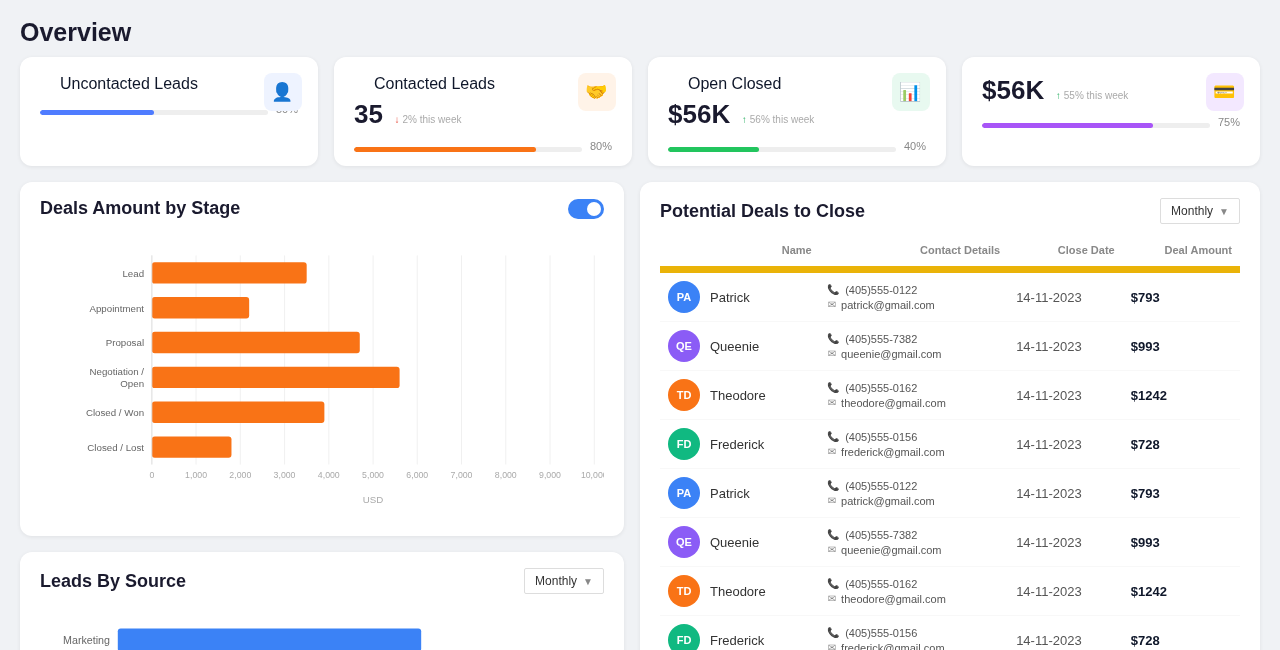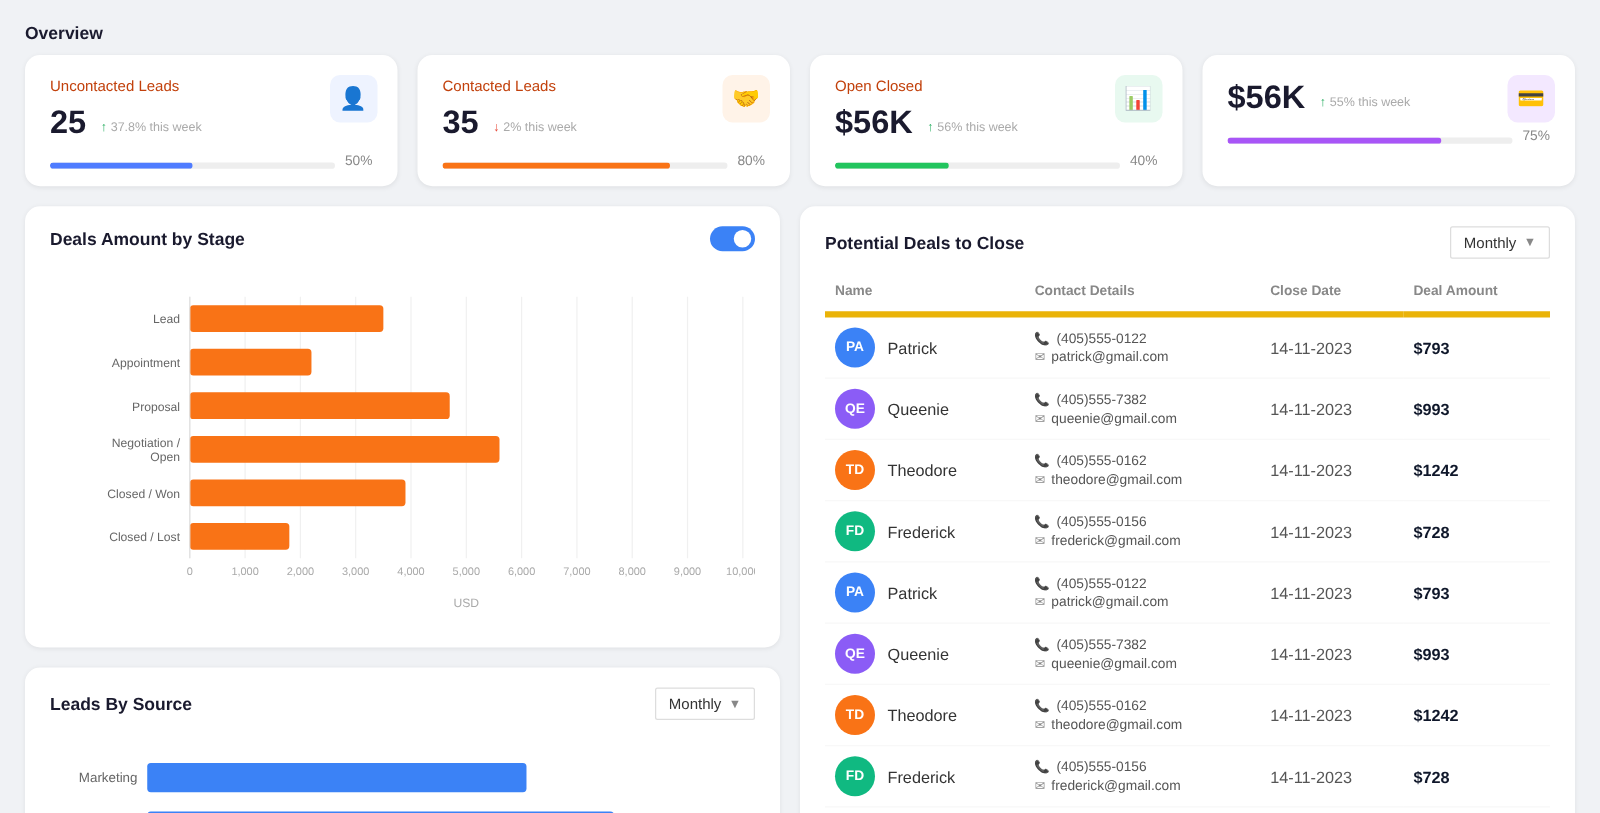--- a/index.html
+++ b/index.html
@@ -8,45 +8,46 @@
       background: #f0f2f5;
       color: #333;
       font-size: 13px;
       width: 1280px;
       min-height: 650px;
       overflow-x: hidden;
     }
 
     
     .page-title {
-      font-size: 14px;
+      font-size: 25px;
       font-weight: 700;
       padding: 18px 20px 10px;
       color: #1a1a2e;
     }
 
     
     .kpi-row {
       display: flex;
       gap: 16px;
       padding: 0 20px 16px;
     }
     .kpi-card {
       flex: 1;
       background: #fff;
       border-radius: 12px;
       padding: 18px 20px 14px;
       box-shadow: 0 1px 4px rgba(0,0,0,0.07);
       position: relative;
     }
     .kpi-label {
-      font-size: 12px;
-      color: #c2410c;
+      font-size: 16px;
+      color: #0f172a;
       font-weight: 500;
       margin-bottom: 6px;
+      margin-left: 20px;
     }
     .kpi-value {
       font-size: 26px;
       font-weight: 700;
       color: #1a1a2e;
       display: inline-block;
     }
     .kpi-badge {
       display: inline-flex;
       align-items: center;
@@ -122,21 +123,21 @@
       padding: 16px 20px;
       box-shadow: 0 1px 4px rgba(0,0,0,0.07);
     }
     .panel-header {
       display: flex;
       align-items: center;
       justify-content: space-between;
       margin-bottom: 14px;
     }
     .panel-title {
-      font-size: 14px;
+      font-size: 18px;
       font-weight: 700;
       color: #1a1a2e;
     }
 
     
     .toggle-switch {
       width: 36px;
       height: 20px;
       background: #3b82f6;
       border-radius: 10px;
@@ -180,26 +181,26 @@
       font-size: 10px;
       color: #888;
     }
 
     
     .deals-table {
       width: 100%;
       border-collapse: collapse;
     }
     .deals-table th {
-      text-align: left;
+      text-align: right;
       font-size: 11px;
       color: #888;
       font-weight: 600;
       padding: 6px 8px 10px;
-      border-bottom: 5px solid #eab308;
+      border-bottom: 7px solid #eab308;
     }
     .deals-table td {
       padding: 8px 8px;
       border-bottom: 1px solid #f8f8f8;
       vertical-align: middle;
     }
     .contact-cell {
       display: flex;
       align-items: center;
       gap: 10px;
@@ -251,26 +252,20 @@
     }
   </style>
 </head>
 <body>
 
 <h1 class="page-title">Overview</h1>
 
 <div class="kpi-row" id="kpi-row">
     <div class="kpi-card">
     <div class="kpi-label">Uncontacted Leads</div>
-    <div>
-      <span class="kpi-value">25</span>
-      <span class="kpi-badge">
-        ↑ <span class="kpi-week">37.8% this week</span>
-      </span>
-    </div>
     <div class="kpi-icon" style="background:#eef3ff">👤</div>
     <div class="kpi-progress-wrap">
       <div class="kpi-progress-bar-bg">
         <div class="kpi-progress-bar-fill" style="width:50%;background:#4f7cff"></div>
       </div>
       <span class="kpi-percent">50%</span>
     </div>
   </div>
     <div class="kpi-card">
     <div class="kpi-label">Contacted Leads</div>

